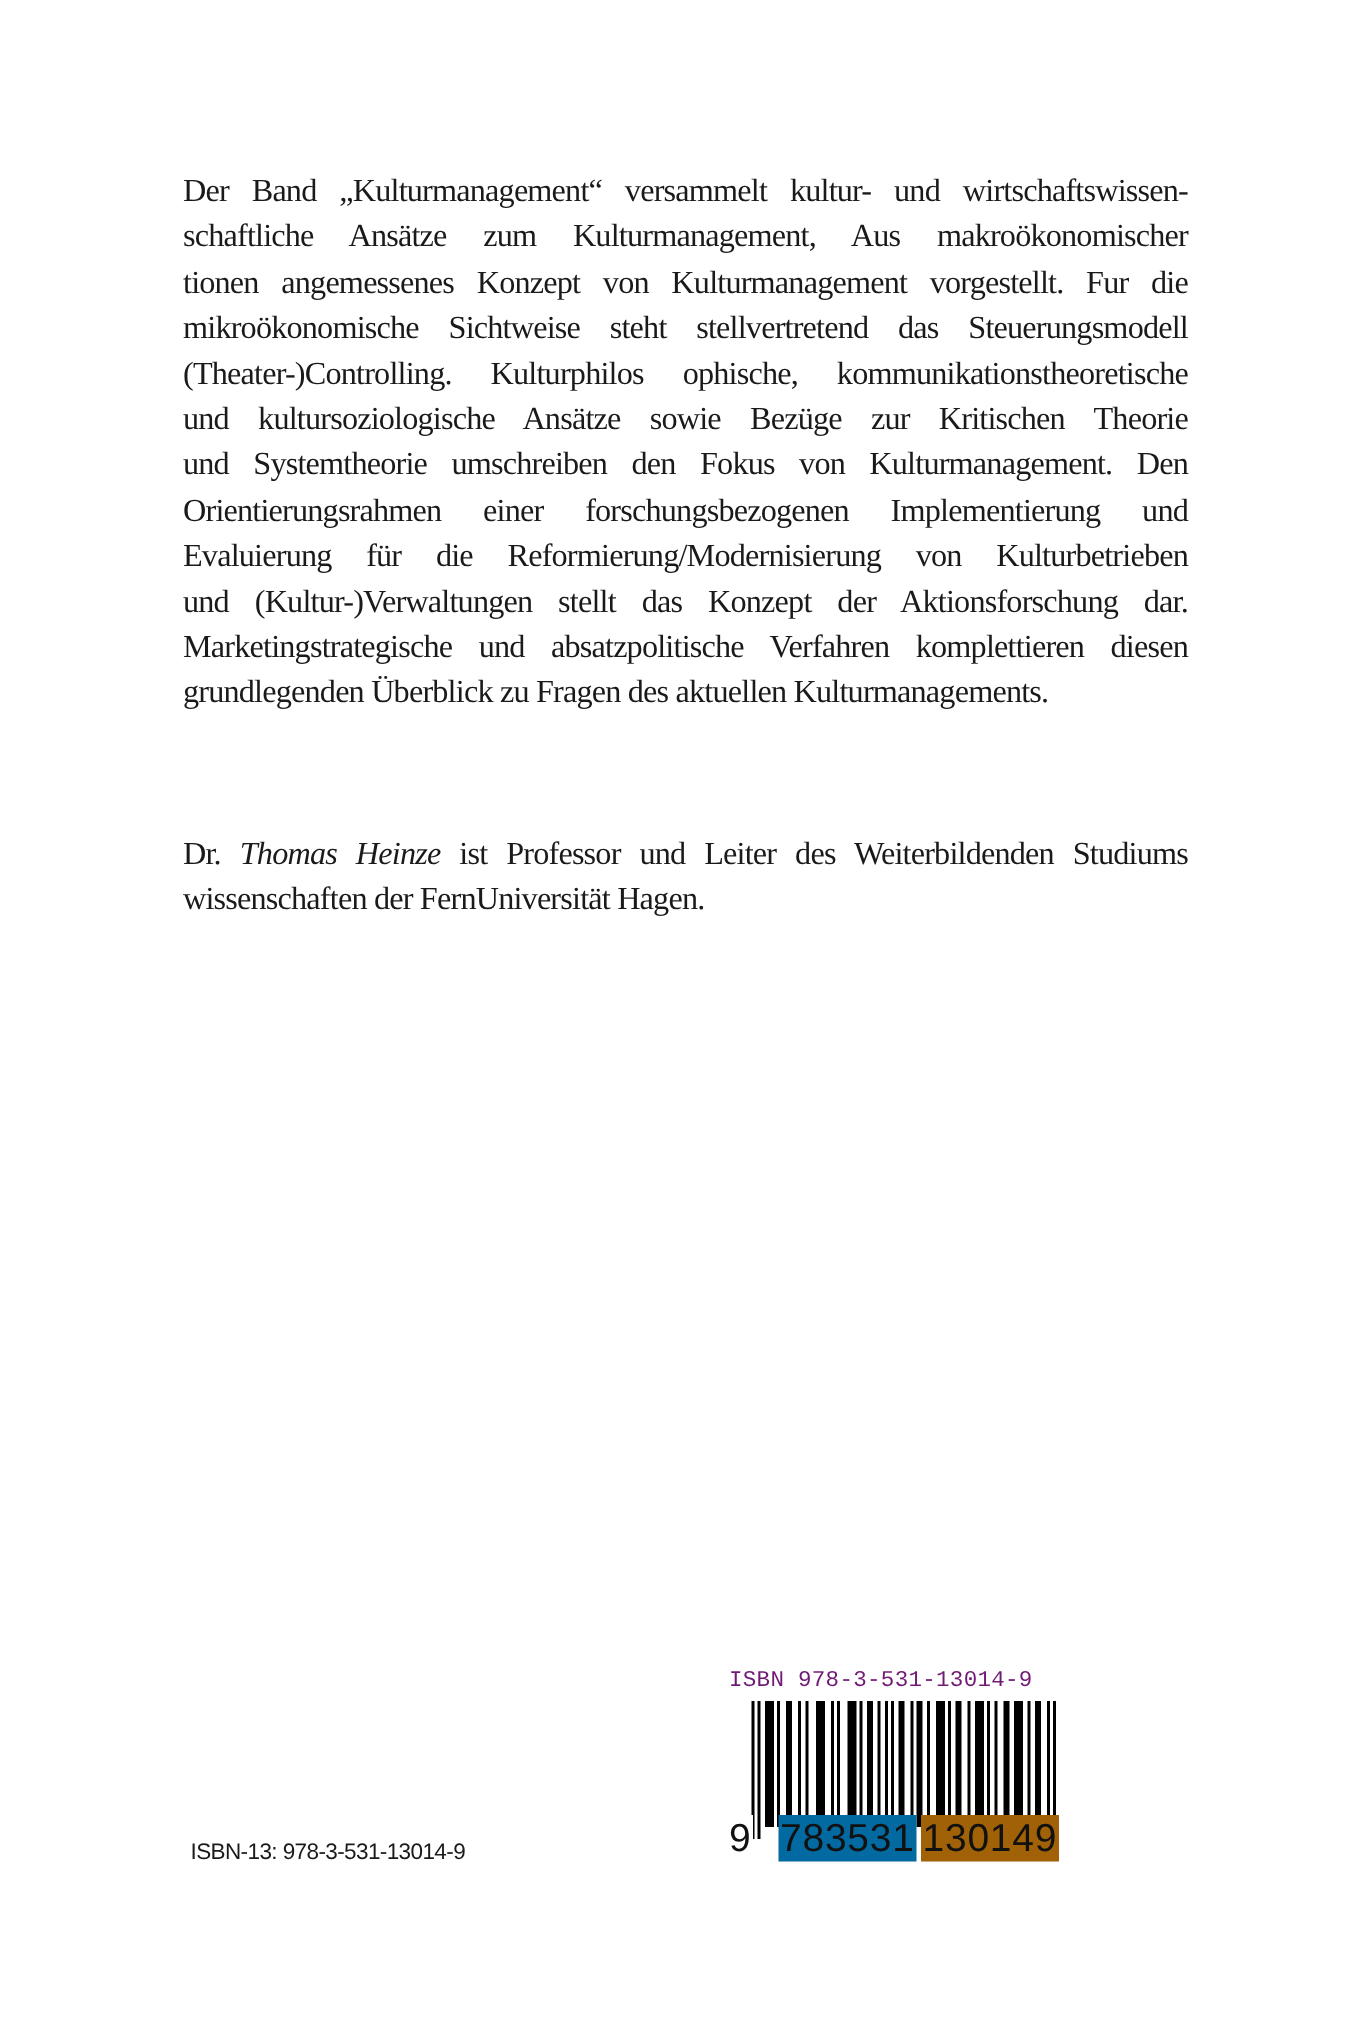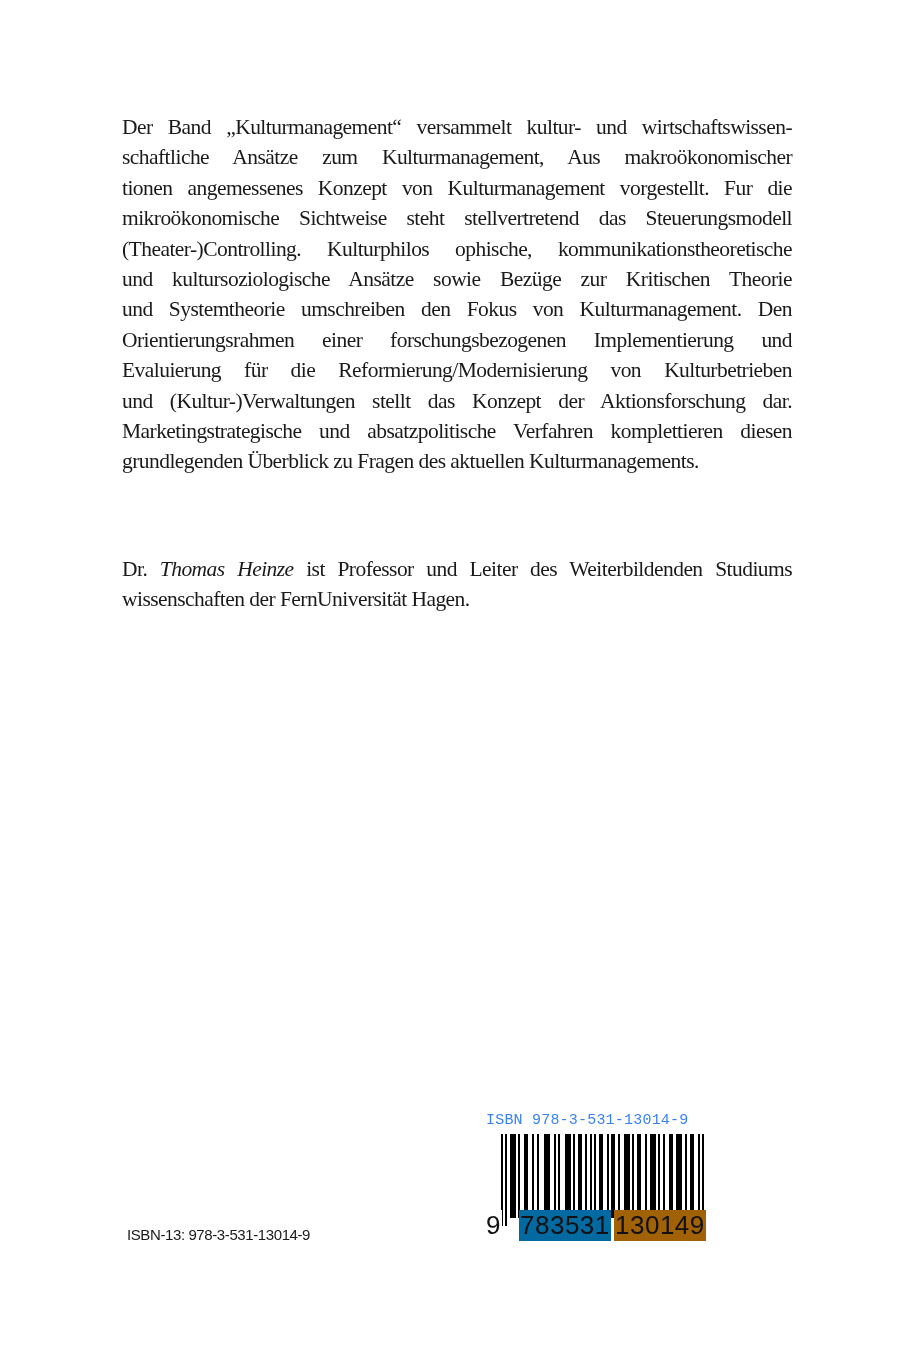--- a/index.html
+++ b/index.html
@@ -52,21 +52,21 @@
       width: 260px;
       height: 130px;
     }
     .barcode-top {
       position: absolute;
       left: 8px;
       top: 0;
       font-family: "Liberation Mono", "DejaVu Sans Mono", monospace;
       font-size: 15px;
       letter-spacing: 0.2px;
-      color: #3b82f6;
+      color: #701a75;
       white-space: nowrap;
     }
     .bars {
       position: absolute;
       left: 15px;
       top: 22px;
       width: 222px;
       height: 92px;
     }
     .barcode-bottom {

